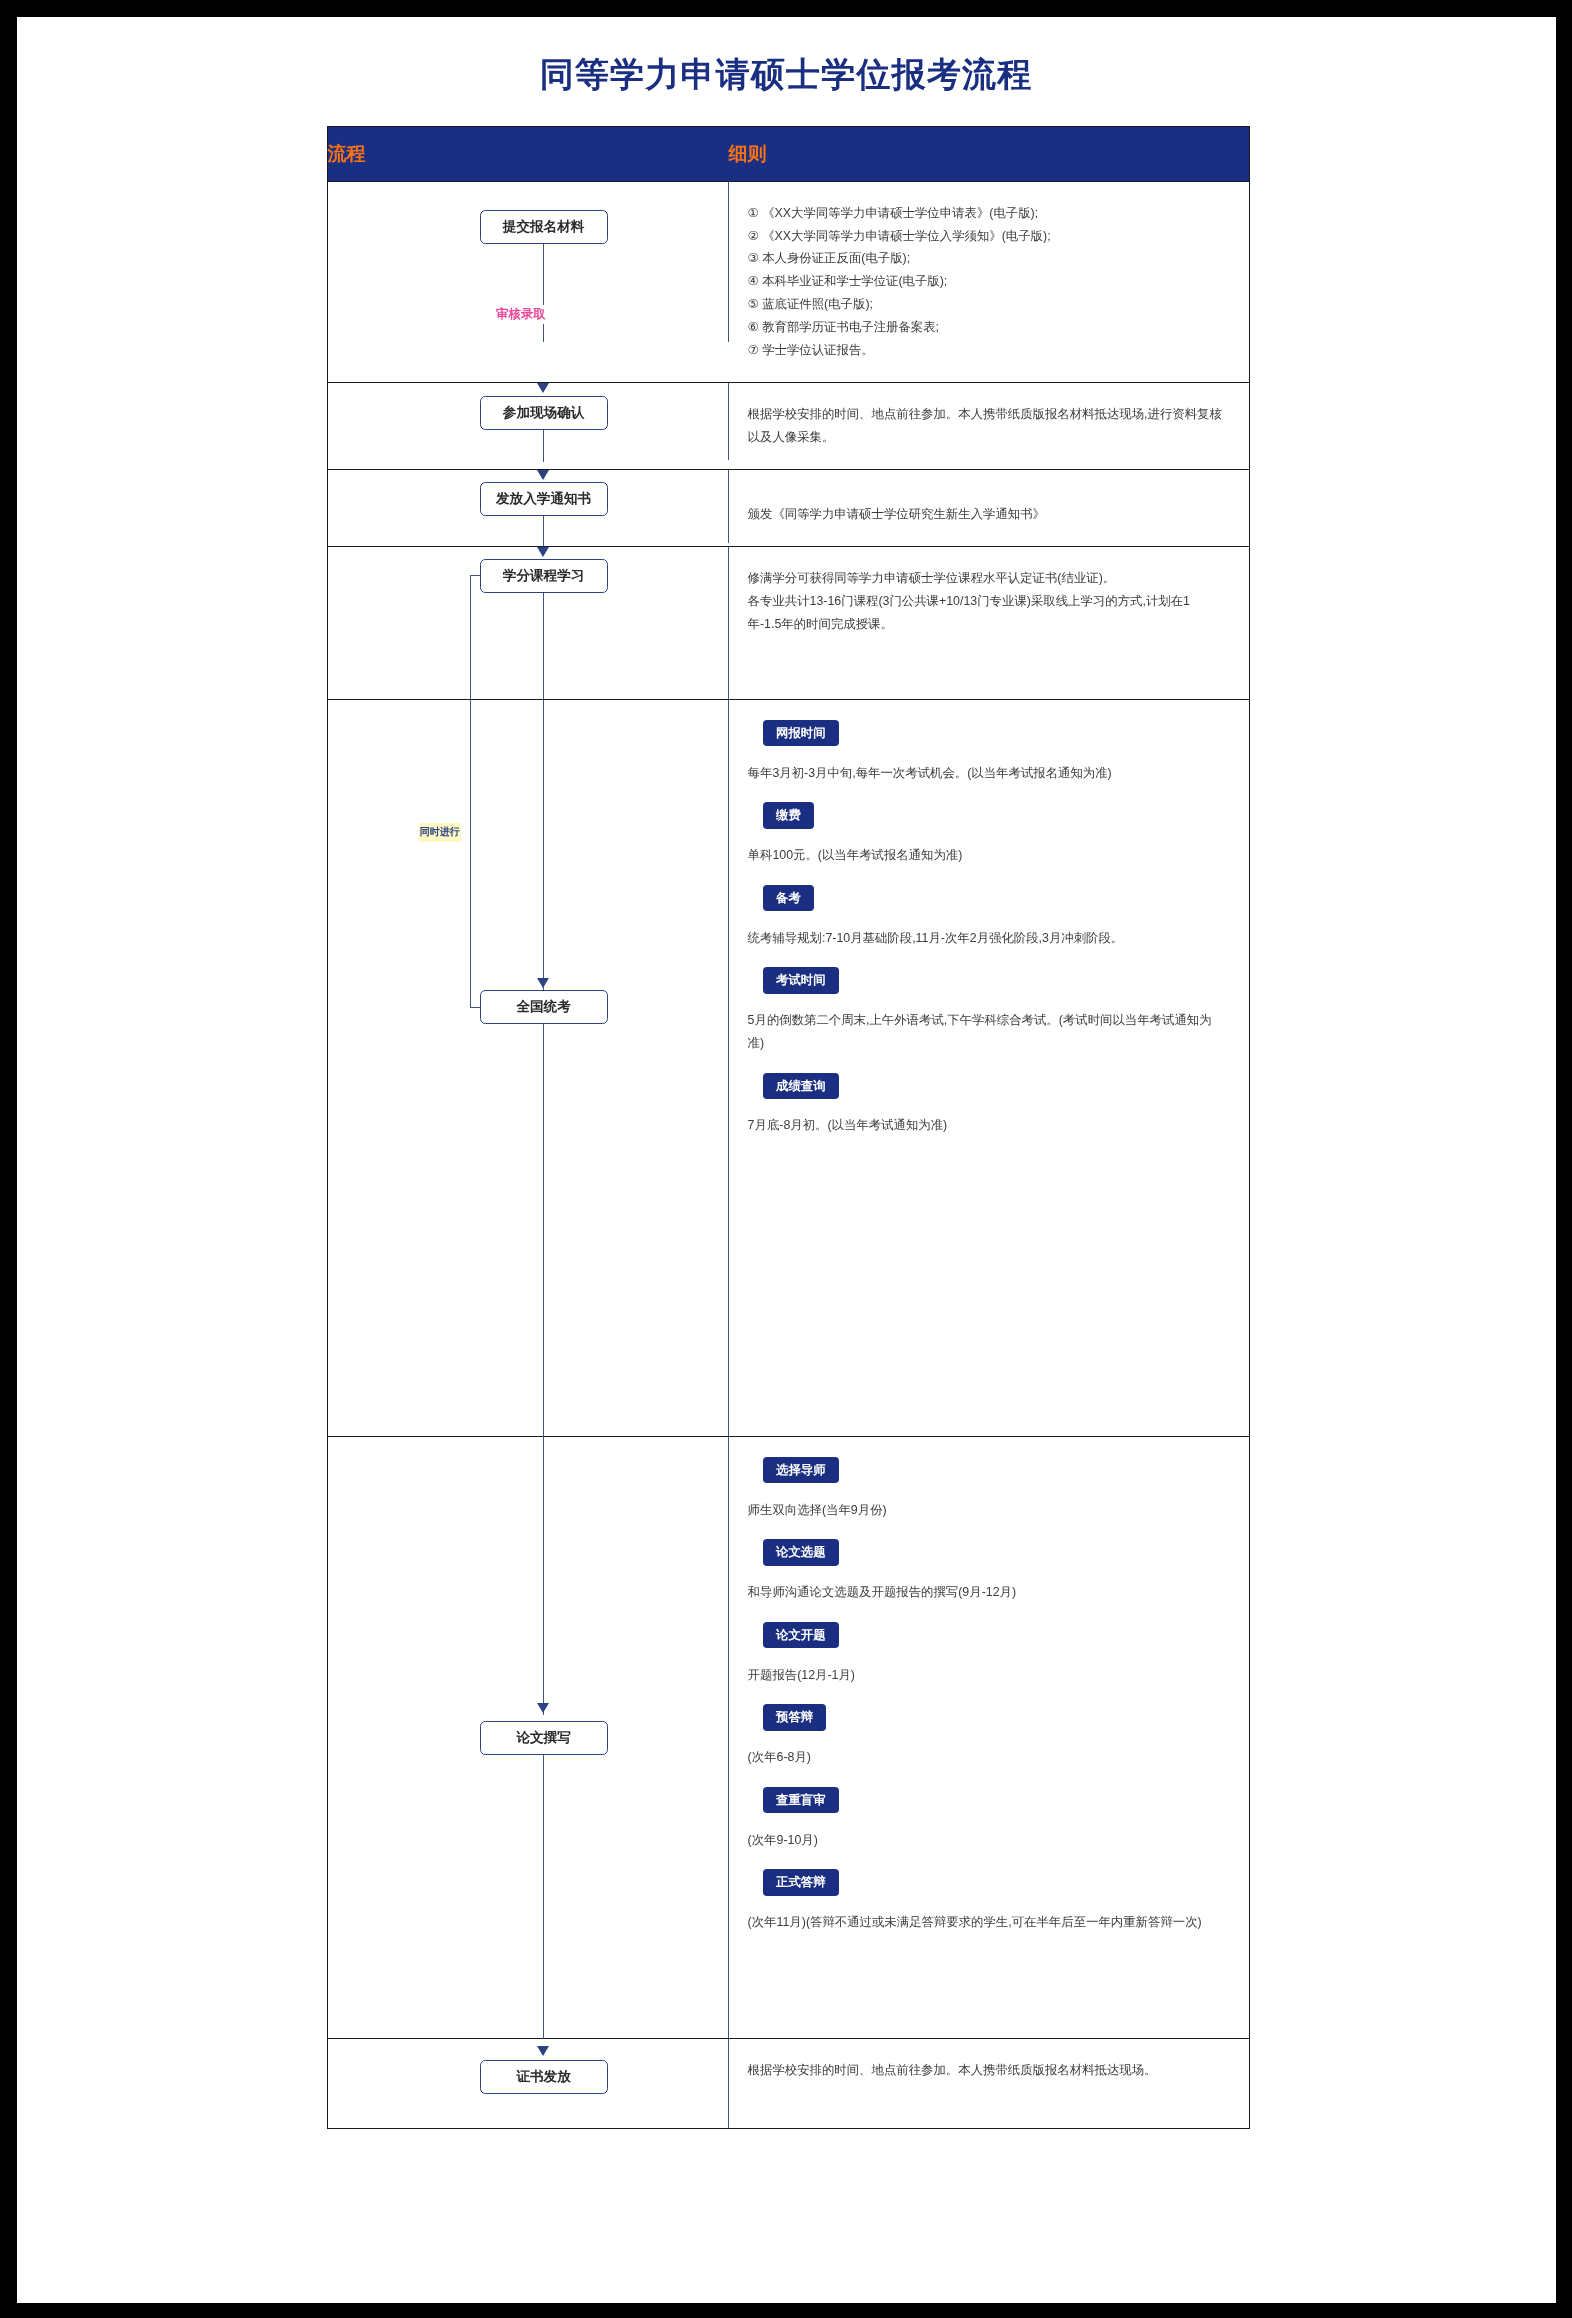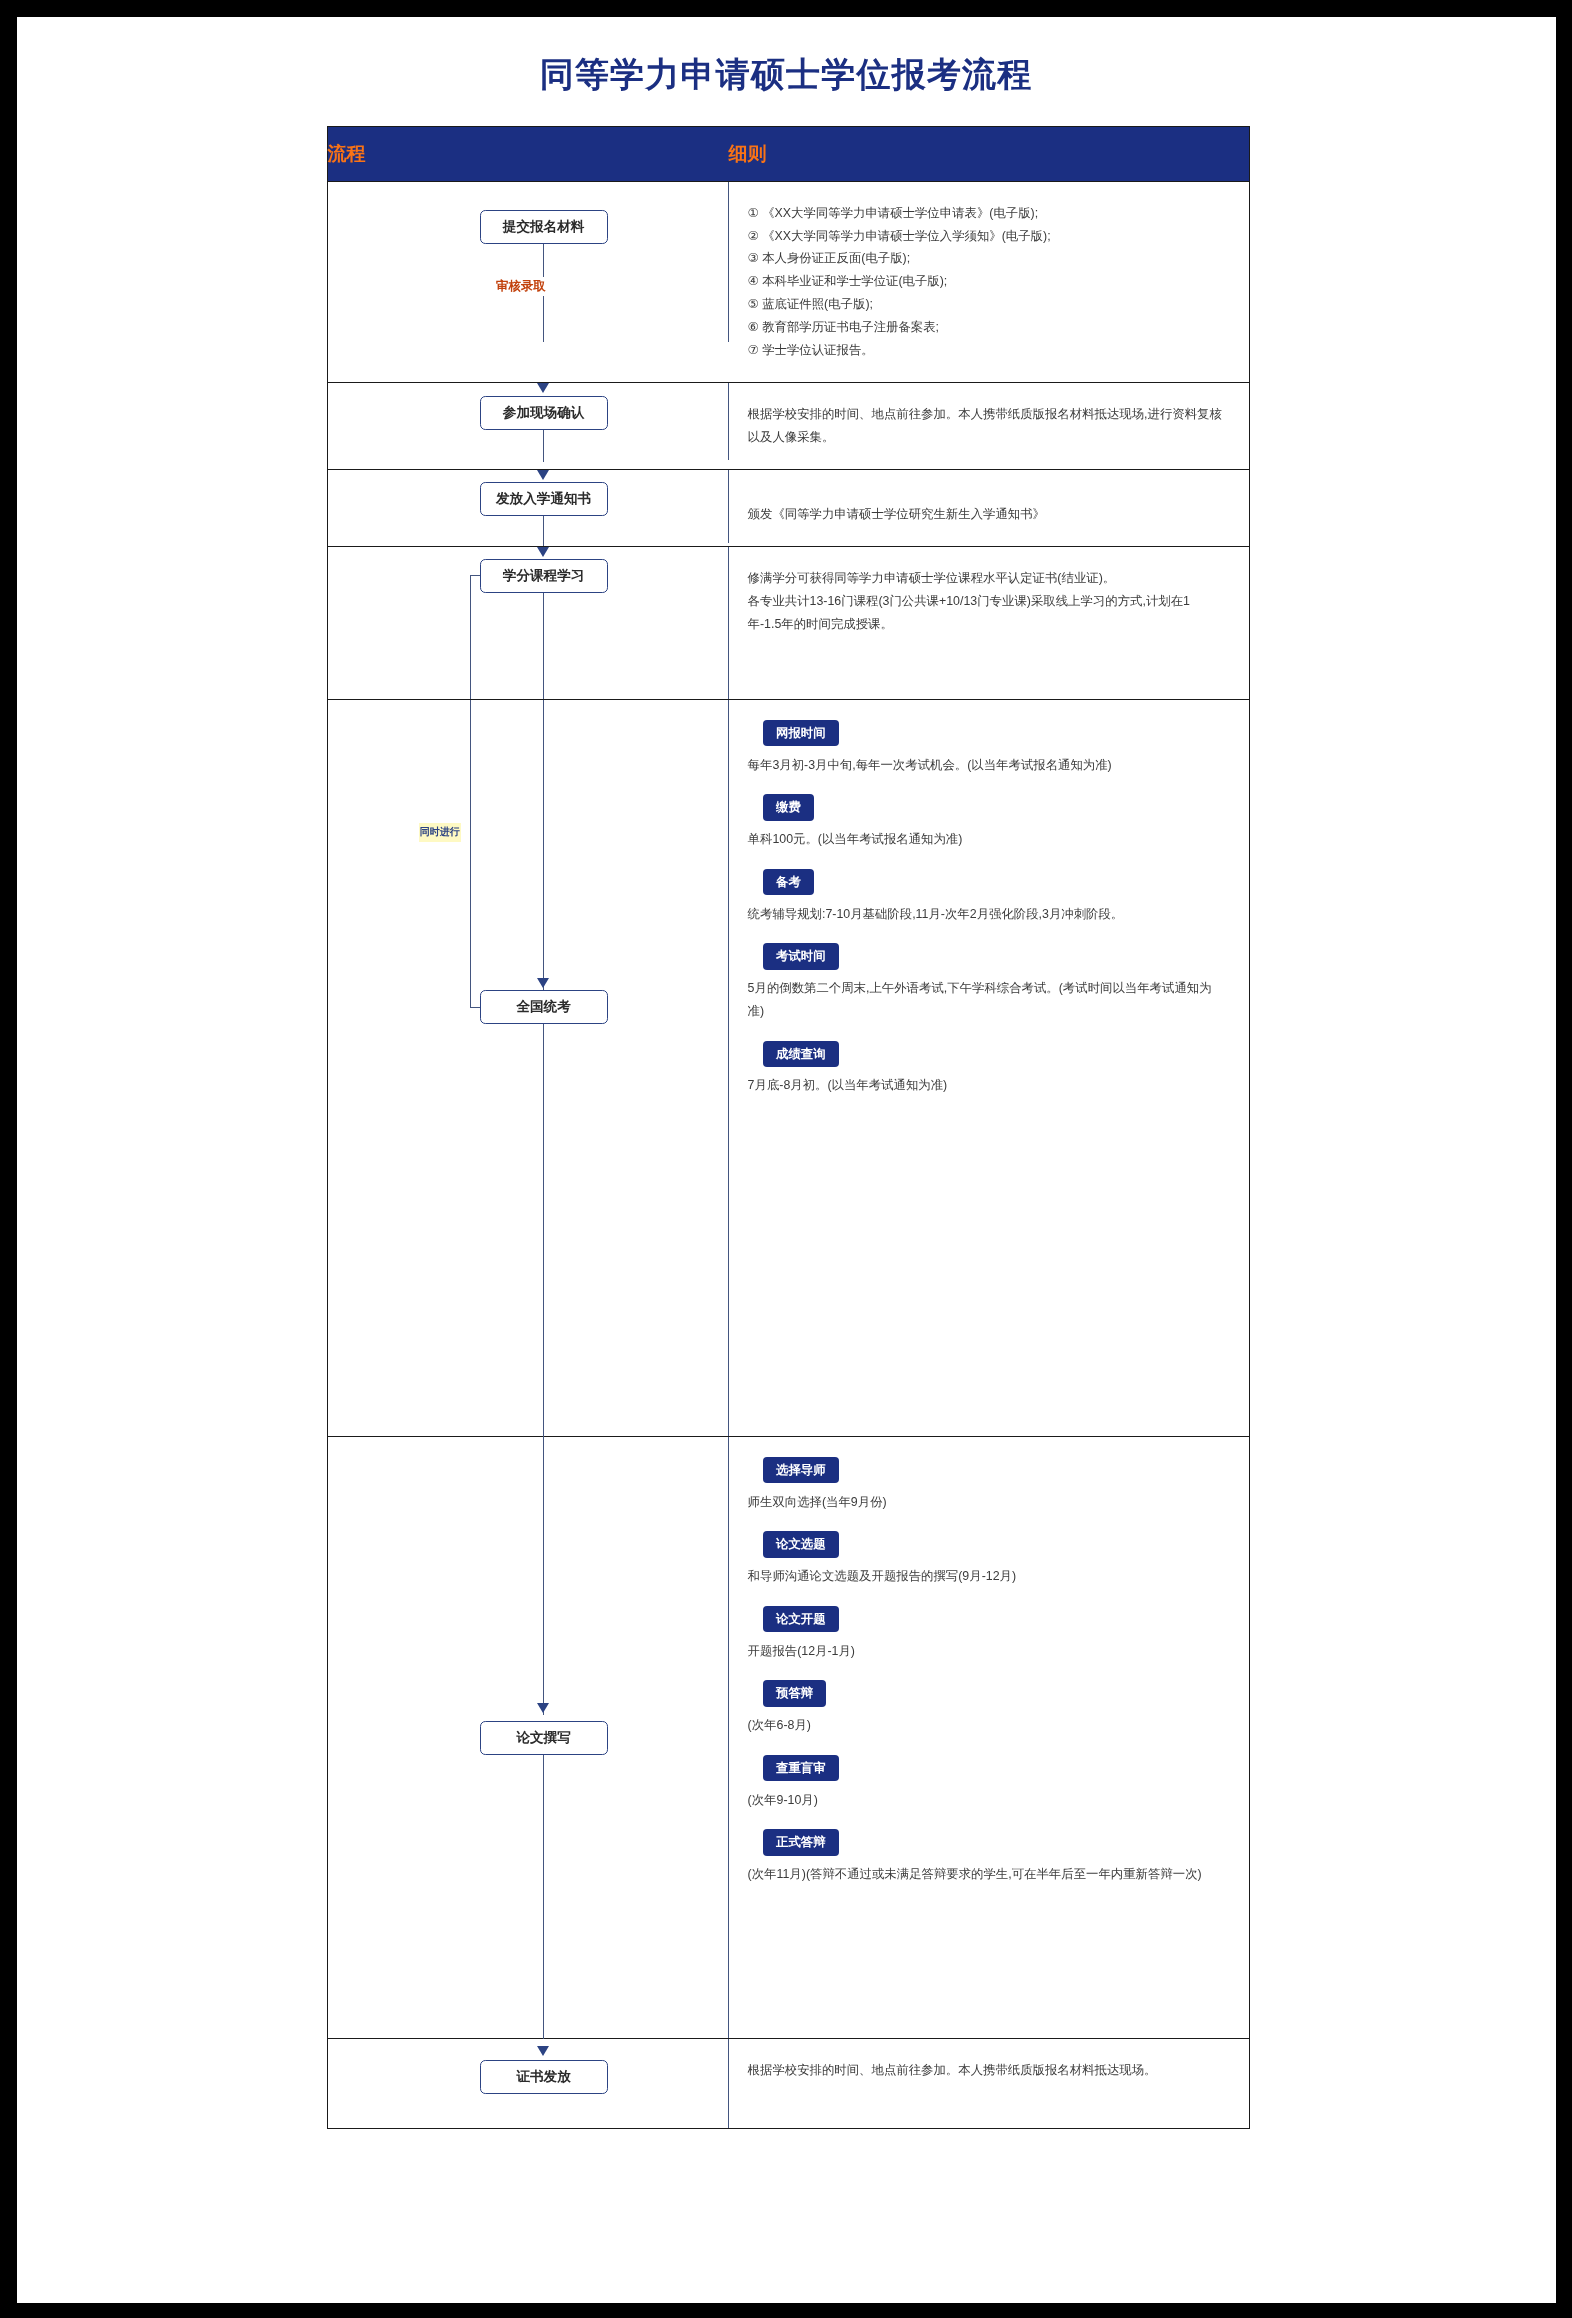--- a/index.html
+++ b/index.html
@@ -72,22 +72,22 @@
   }
   .arrowhead{
     position:absolute;width:0;height:0;
     border-left:6.5px solid transparent;
     border-right:6.5px solid transparent;
     border-top:10px solid #2c4383;
     left:50%;margin-left:9.5px;z-index:2;
   }
   .arrowlabel{
     position:absolute;left:50%;margin-left:-35px;
-    font-size:12.4px;color:#c2410c;font-weight:bold;
-    background:#ffffff;padding:1.2px 3.5px;z-index:6;white-space:nowrap;
+    font-size:12.4px;color:#ec4899;font-weight:bold;
+    background:#ffffff;padding:1.2px 3.5px;z-index:6;white-space:nowrap;margin-top:28px;
   }
   
   .bracket{
     position:absolute;
     border-left:1.5px solid #43557f;
     border-top:1.5px solid #43557f;
     border-bottom:1.5px solid #43557f;
     z-index:3;
   }
   .bracket-label{
@@ -101,21 +101,21 @@
   .detail .li{display:block;white-space:nowrap;}
   .badge{
     display:inline-block;
     background:#1b2f82;color:#ffffff;
     font-size:12.4px;font-weight:bold;
     padding:4.7px 13px;border-radius:4px;
     margin:0 0 1.2px 15.4px;
   }
   .badge-text{
     font-size:12.4px;color:#3b3b3b;line-height:1.85;
-    margin:6px 0 18px 0;
+    margin:14px 0 18px 0;
   }
   .badge-block:last-child .badge-text{margin-bottom:0;}
 </style>
 </head>
 <body>
 
 <div class="page">
 
   <div class="title">同等学力申请硕士学位报考流程</div>
 

